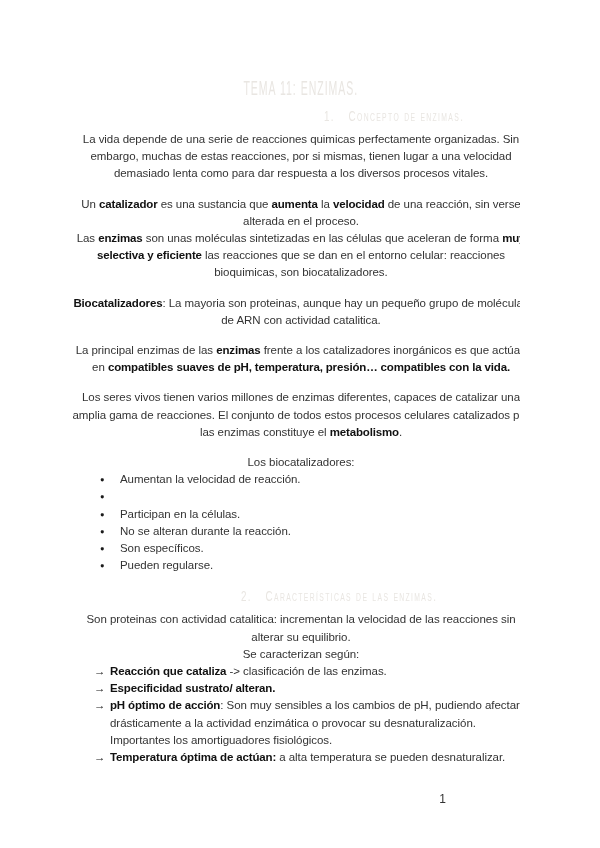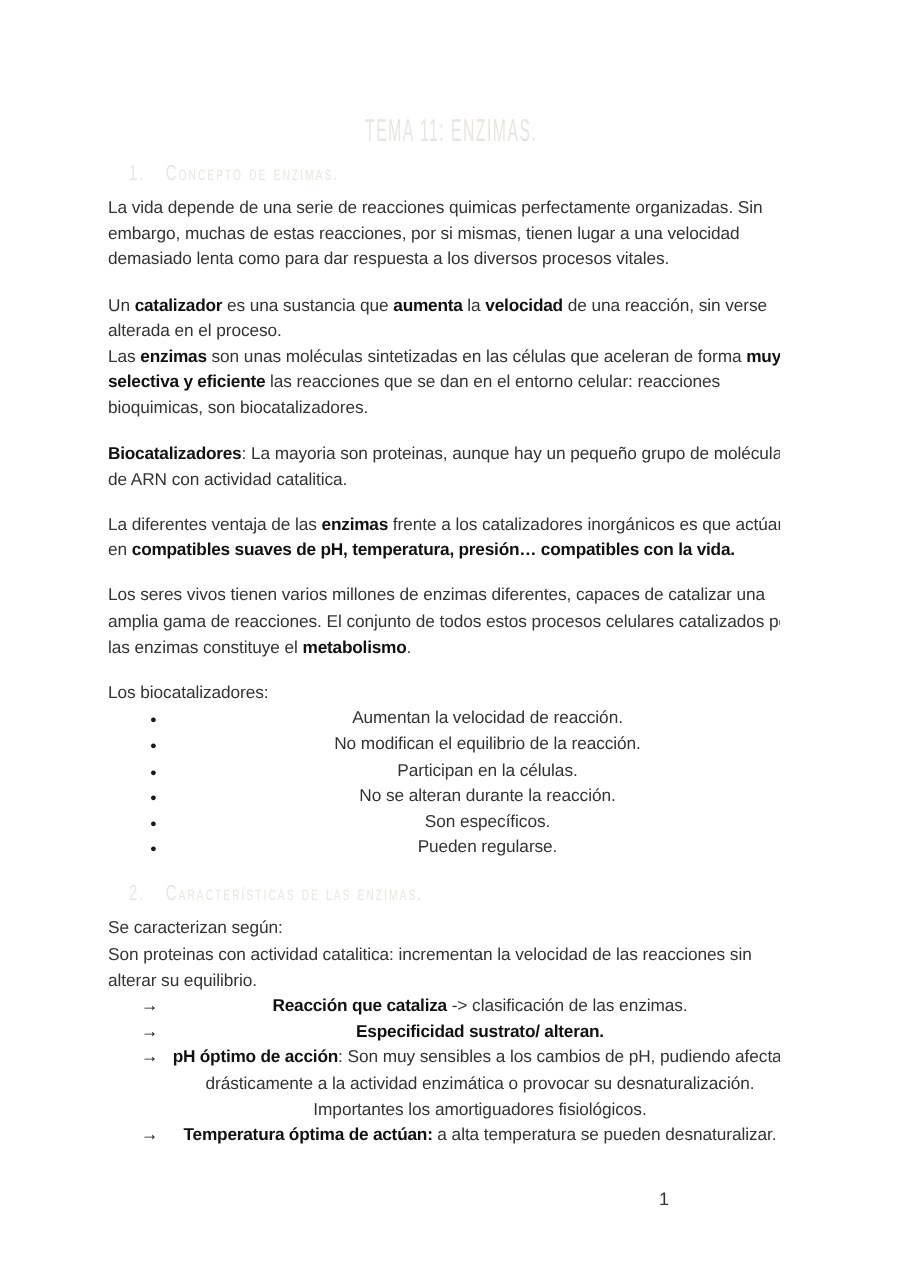--- a/index.html
+++ b/index.html
@@ -27,45 +27,45 @@
   .title-row { text-align:center; height:26px; margin-bottom:5px; white-space:nowrap; }
   .title-inner {
     display:inline-block;
     transform:scaleX(0.5);
     transform-origin:center top;
     font-size:21px; line-height:24px;
     letter-spacing:2px;
     color:#e9e6e2;
     white-space:nowrap;
   }
-  .heading { margin:0 0 5px 14px; height:19px; white-space:nowrap; }
+  .heading { margin:0 0 5px 14px; height:19px; white-space:nowrap;text-align:right; }
   .h-inner {
     display:inline-block;
     transform:scaleX(0.68);
     transform-origin:left top;
     font-size:14.5px; line-height:18px;
     letter-spacing:2px;
     color:#e9e6e2;
     font-variant:small-caps;
     white-space:nowrap;
   }
   .h-num { margin-right:20px; }
-  .para { margin:0; }
+  .para { margin:0;text-align:center; }
   .spacer { height:13px; }
   .bold { font-weight:bold; color:#111111; letter-spacing:-0.15px; }
   .li { display:flex; margin:0; }
   .li-marker-bullet {
     flex:none; width:20px; margin-left:28px;
     font-size:7.5px; line-height:17.2px; color:#1a1a1a;
   }
   .li-marker-arrow {
     flex:none; width:16px; margin-left:22px;
     font-weight:bold; color:#111111; font-size:11.5px;
   }
-  .li-text { flex:1;text-align:center; }
+  .li-text { flex:1; }
   .page-num {
     position:absolute; top:792px; right:74px;
     font-size:12px; color:#333333;
   }
 </style>
 </head>
 <body>
 
 <div class="page">
   <div class="content">
@@ -74,55 +74,54 @@
     </div>
     <div>
         <div class="heading"><span class="h-inner"><span class="h-num">1.</span><span>Concepto de enzimas.</span></span></div>
         <p class="para"><span>La vida depende de una serie de reacciones quimicas perfectamente organizadas. Sin embargo, muchas de estas reacciones, por si mismas, tienen lugar a una velocidad demasiado lenta como para dar respuesta a los diversos procesos vitales.</span></p>
         <div class="spacer"></div>
         <p class="para"><span>Un </span><span class="bold">catalizador</span><span> es una sustancia que </span><span class="bold">aumenta</span><span> la </span><span class="bold">velocidad</span><span> de una reacción, sin verse alterada en el proceso.</span></p>
         <p class="para"><span>Las </span><span class="bold">enzimas</span><span> son unas moléculas sintetizadas en las células que aceleran de forma </span><span class="bold">muy selectiva y eficiente</span><span> las reacciones que se dan en el entorno celular: reacciones bioquimicas, son biocatalizadores.</span></p>
         <div class="spacer"></div>
         <p class="para"><span class="bold">Biocatalizadores</span><span>: La mayoria son proteinas, aunque hay un pequeño grupo de moléculas de ARN con actividad catalitica.</span></p>
         <div class="spacer"></div>
-        <p class="para"><span>La diferentes ventaja de las </span><span class="bold">enzimas</span><span> frente a los catalizadores inorgánicos es que actúan en </span><span class="bold">compatibles suaves de pH, temperatura, presión… compatibles con la vida.</span></p>
+        <p class="para"><span>La principal enzimas de las </span><span class="bold">enzimas</span><span> frente a los catalizadores inorgánicos es que actúan en </span><span class="bold">compatibles suaves de pH, temperatura, presión… compatibles con la vida.</span></p>
         <div class="spacer"></div>
         <p class="para"><span>Los seres vivos tienen varios millones de enzimas diferentes, capaces de catalizar una amplia gama de reacciones. El conjunto de todos estos procesos celulares catalizados por las enzimas constituye el </span><span class="bold">metabolismo</span><span>.</span></p>
         <div class="spacer"></div>
         <p class="para"><span>Los biocatalizadores:</span></p>
         <div class="list">
           <div class="li">
             <span class="li-marker-bullet">●</span>
             <span class="li-text"><span>Aumentan la velocidad de reacción.</span></span>
           </div>
           <div class="li">
             <span class="li-marker-bullet">●</span>
-            <span class="li-text"><span>No modifican el equilibrio de la reacción.</span></span>
           </div>
           <div class="li">
             <span class="li-marker-bullet">●</span>
             <span class="li-text"><span>Participan en la células.</span></span>
           </div>
           <div class="li">
             <span class="li-marker-bullet">●</span>
             <span class="li-text"><span>No se alteran durante la reacción.</span></span>
           </div>
           <div class="li">
             <span class="li-marker-bullet">●</span>
             <span class="li-text"><span>Son específicos.</span></span>
           </div>
           <div class="li">
             <span class="li-marker-bullet">●</span>
             <span class="li-text"><span>Pueden regularse.</span></span>
           </div>
         </div>
         <div class="spacer"></div>
         <div class="heading"><span class="h-inner"><span class="h-num">2.</span><span>Características de las enzimas.</span></span></div>
+        <p class="para"><span>Son proteinas con actividad catalitica: incrementan la velocidad de las reacciones sin alterar su equilibrio.</span></p>
         <p class="para"><span>Se caracterizan según:</span></p>
-        <p class="para"><span>Son proteinas con actividad catalitica: incrementan la velocidad de las reacciones sin alterar su equilibrio.</span></p>
         <div class="list">
           <div class="li">
             <span class="li-marker-arrow">→</span>
             <span class="li-text"><span class="bold">Reacción que cataliza</span><span> -&gt; clasificación de las enzimas.</span></span>
           </div>
           <div class="li">
             <span class="li-marker-arrow">→</span>
             <span class="li-text"><span class="bold">Especificidad sustrato/ alteran.</span></span>
           </div>
           <div class="li">

